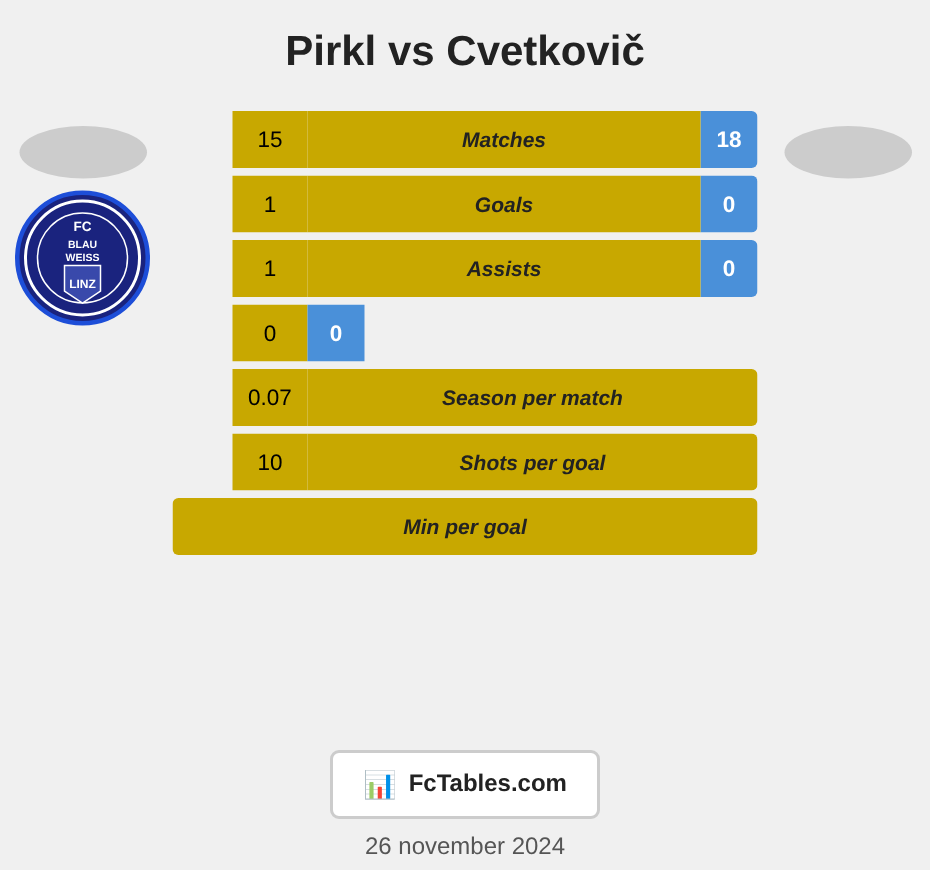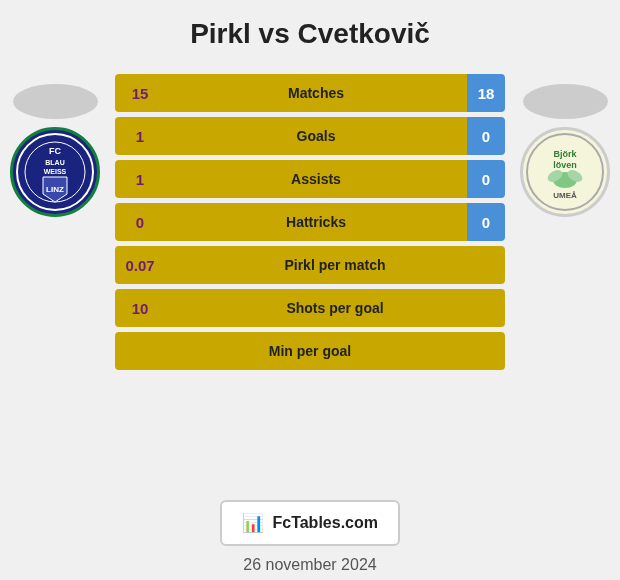--- a/index.html
+++ b/index.html
@@ -65,21 +65,21 @@
       height: 90px;
       border-radius: 50%;
       display: flex;
       align-items: center;
       justify-content: center;
       overflow: hidden;
     }
 
     .team-badge-left {
       background: #1a237e;
-      border: 3px solid #15803d;
+      border: 3px solid #1d4ed8;
     }
 
     .team-badge-right {
       background: #f5f5dc;
       border: 3px solid #ccc;
     }
 
     .stats-area {
       flex: 1;
       display: flex;
@@ -92,42 +92,44 @@
       display: flex;
       flex-direction: row;
       align-items: center;
       height: 38px;
       border-radius: 4px;
       overflow: hidden;
     }
 
     .stat-left-val {
       background: #c8a800;
-      color: #701a75;
-      font-weight: bold;
+      color: #000000;
+      font-weight: normal;
       font-size: 15px;
       width: 50px;
       height: 100%;
       display: flex;
       align-items: center;
       justify-content: center;
       flex-shrink: 0;
+      margin-left: 40px;
     }
 
     .stat-label-bar {
       background: #c8a800;
       color: #222;
       font-weight: bold;
       font-size: 14px;
       flex: 1;
       height: 100%;
       display: flex;
       align-items: center;
       justify-content: center;
       position: relative;
+      font-style: italic;
     }
 
     .stat-label-bar.with-right-val {
       
     }
 
     .stat-right-val {
       background: #4a90d9;
       color: #fff;
       font-weight: bold;
@@ -244,50 +246,37 @@
         <div class="stat-label-bar with-right-val">Goals</div>
         <div class="stat-right-val">0</div>
       </div>
       <div class="stat-row">
         <div class="stat-left-val">1</div>
         <div class="stat-label-bar with-right-val">Assists</div>
         <div class="stat-right-val">0</div>
       </div>
       <div class="stat-row">
         <div class="stat-left-val">0</div>
-        <div class="stat-label-bar with-right-val">Hattricks</div>
         <div class="stat-right-val">0</div>
       </div>
       <div class="stat-row">
         <div class="stat-left-val">0.07</div>
-        <div class="stat-label-bar">Pirkl per match</div>
+        <div class="stat-label-bar">Season per match</div>
       </div>
       <div class="stat-row">
         <div class="stat-left-val">10</div>
         <div class="stat-label-bar">Shots per goal</div>
       </div>
       <div class="stat-row">
         <div class="stat-label-bar">Min per goal</div>
       </div>
     </div>
 
   <div class="right-logo-area">
     <div class="oval-right"></div>
-    <div class="team-badge team-badge-right">
-      <svg width="80" height="80" viewBox="0 0 80 80">
-        <circle cx="40" cy="40" r="38" fill="#f5f5dc" stroke="#aaa" stroke-width="2"></circle>
-        <text x="40" y="25" text-anchor="middle" fill="#2e7d32" font-size="9" font-weight="bold">Björk</text>
-        <text x="40" y="36" text-anchor="middle" fill="#2e7d32" font-size="9" font-weight="bold">löven</text>
-
-        <ellipse cx="40" cy="48" rx="12" ry="8" fill="#81c784"></ellipse>
-        <ellipse cx="30" cy="44" rx="8" ry="5" fill="#a5d6a7" transform="rotate(-30 30 44)"></ellipse>
-        <ellipse cx="50" cy="44" rx="8" ry="5" fill="#a5d6a7" transform="rotate(30 50 44)"></ellipse>
-        <text x="40" y="66" text-anchor="middle" fill="#555" font-size="8" font-weight="bold">UMEÅ</text>
-      </svg>
-    </div>
   </div>
 </div>
 
 <div class="bottom-area">
   <div class="fctables-banner">
     <span class="fctables-icon">📊</span>
     <span>FcTables.com</span>
   </div>
   <div class="footer-date">26 november 2024</div>
 </div>

